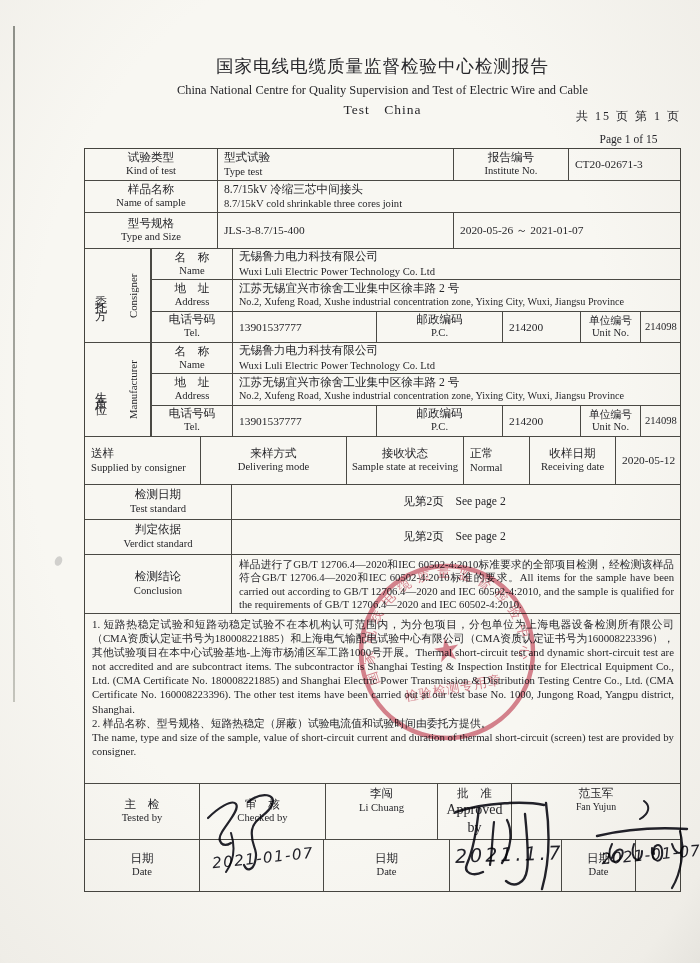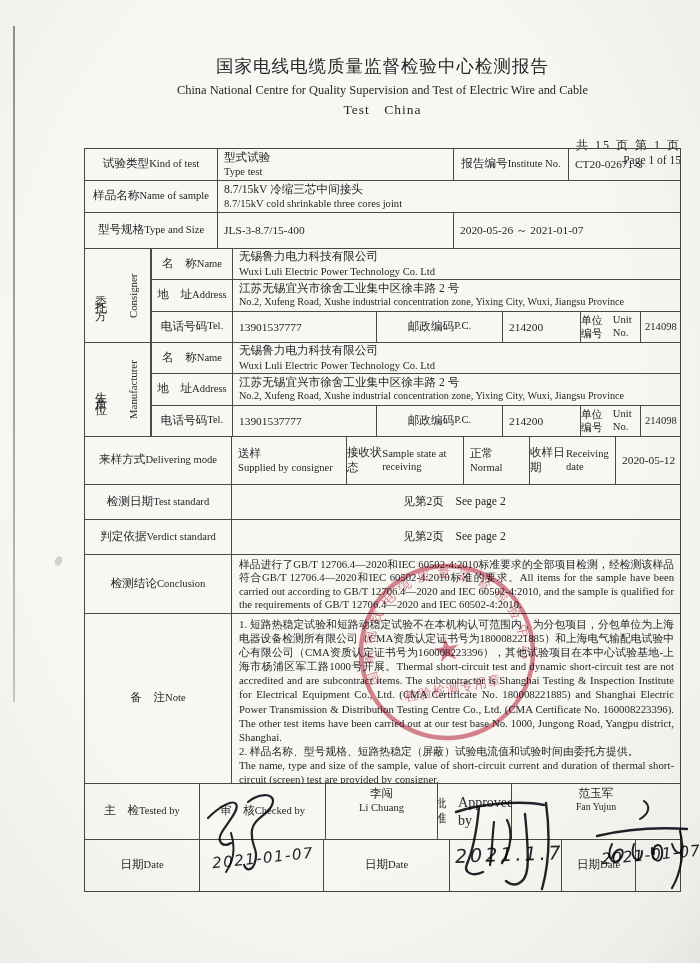--- a/index.html
+++ b/index.html
@@ -8,33 +8,33 @@
     background:radial-gradient(ellipse at 46% 42%, #f8f7f2 55%, #efede7 92%, #e6e4de 100%);
     font-family:"Liberation Serif","DejaVu Serif",serif;color:#26262a;}
   .paper-edge{position:absolute;left:13px;top:26px;width:1.5px;height:676px;
     background:linear-gradient(#8e9089,#a7a8a0 60%,#c4c4bc);}
   .smudge{position:absolute;left:55px;top:556px;width:7px;height:10px;border-radius:50%;
     background:rgba(90,90,95,.25);transform:rotate(24deg);}
   .head{position:absolute;left:84px;top:56px;width:597px;text-align:center;line-height:1.25;}
   .title-cn{font-size:17.5px;font-weight:normal;letter-spacing:1px;}
   .title-en{font-size:12.4px;margin-top:5px;}
   .title-report{font-size:13.5px;margin-top:4px;letter-spacing:1px;}
-  .pageinfo{position:absolute;right:19px;top:138px;text-align:right;line-height:1.25;}
+  .pageinfo{position:absolute;right:19px;top:109px;text-align:center;line-height:1.25;}
   .pageinfo .cnl{font-size:12px;letter-spacing:2px;}
-  .pageinfo .enl{font-size:11.5px;}
+  .pageinfo .enl{font-size:11.5px;margin-top:8px;}
 
   
   .tbl{position:absolute;left:84px;top:148px;width:597px;border:1.6px solid #45443f;
     box-sizing:border-box;background:transparent;}
   .row{display:flex;border-top:1px solid #4a4944;box-sizing:border-box;}
   .row:first-child{border-top:none;}
   .c{border-left:1px solid #4a4944;box-sizing:border-box;overflow:hidden;}
   .row .c:first-child{border-left:none;}
-  .lab{display:flex;align-items:center;justify-content:center;
-    text-align:left;line-height:1.22;}
+  .lab{display:flex;flex-direction:column;align-items:center;justify-content:center;
+    text-align:center;line-height:1.22;}
   .val{display:flex;flex-direction:column;justify-content:center;align-items:flex-start;
     padding:1px 3px 1px 6px;line-height:1.25;}
   .ctr{align-items:center;justify-content:center;padding-left:0;}
   .cn{font-size:11.6px;}
   .en{font-size:10.6px;}
   .vt{font-size:11.4px;}
   .sub{flex:1;display:flex;flex-direction:column;border-left:1px solid #4a4944;box-sizing:border-box;}
   .srow{display:flex;flex:1;border-top:1px solid #4a4944;box-sizing:border-box;}
   .srow:first-child{border-top:none;}
   .srow .c:first-child{border-left:none;}
@@ -214,27 +214,27 @@
             <span class="en">Unit No.</span>
           </div>
           <div class="c val" style="flex:1;padding-left:4px">
             <span class="vt" style="font-size:10.6px">214098</span>
           </div>
         </div>
       </div>
     </div>
 
     <div class="row" style="height:48px">
+      <div class="c val" style="width:115px">
+        <span class="cn">送样</span>
+        <span class="en">Supplied by consigner</span>
+      </div>
       <div class="c lab" style="width:146px">
         <span class="cn">来样方式</span>
         <span class="en">Delivering mode</span>
-      </div>
-      <div class="c val" style="width:115px">
-        <span class="cn">送样</span>
-        <span class="en">Supplied by consigner</span>
       </div>
       <div class="c lab" style="width:117px">
         <span class="cn">接收状态</span>
         <span class="en">Sample state at receiving</span>
       </div>
       <div class="c val" style="width:66px">
         <span class="cn">正常</span>
         <span class="en">Normal</span>
       </div>
       <div class="c lab" style="width:86px">
@@ -268,24 +268,20 @@
 
     <div class="row" style="height:59px">
       <div class="c lab" style="width:146px">
         <span class="cn">检测结论</span>
         <span class="en">Conclusion</span>
       </div>
       <div class="c txt conc">样品进行了GB/T 12706.4—2020和IEC 60502-4:2010标准要求的全部项目检测，经检测该样品符合GB/T 12706.4—2020和IEC 60502-4:2010标准的要求。All items for the sample have been carried out according to GB/T 12706.4—2020 and IEC 60502-4:2010, and the sample is qualified for the requirements of GB/T 12706.4—2020 and IEC 60502-4:2010.</div>
     </div>
 
     <div class="row" style="height:170px">
-      <div class="c lab" style="width:146px">
-        <span class="cn">备　注</span>
-        <span class="en">Note</span>
-      </div>
       <div class="c txt note">
         <p>1. 短路热稳定试验和短路动稳定试验不在本机构认可范围内，为分包项目，分包单位为上海电器设备检测所有限公司（CMA资质认定证书号为180008221885）和上海电气输配电试验中心有限公司（CMA资质认定证书号为160008223396），其他试验项目在本中心试验基地-上海市杨浦区军工路1000号开展。Thermal short-circuit test and dynamic short-circuit test are not accredited and are subcontract items. The subcontractor is Shanghai Testing &amp; Inspection Institute for Electrical Equipment Co., Ltd. (CMA Certificate No. 180008221885) and Shanghai Electric Power Transmission &amp; Distribution Testing Centre Co., Ltd. (CMA Certificate No. 160008223396). The other test items have been carried out at our test base No. 1000, Jungong Road, Yangpu district, Shanghai.</p>
         <p>2. 样品名称、型号规格、短路热稳定（屏蔽）试验电流值和试验时间由委托方提供。</p>
         <p>The name, type and size of the sample, value of short-circuit current and duration of thermal short-circuit (screen) test are provided by consigner.</p>
       </div>
     </div>
 
     <div class="row" style="height:56px">
       <div class="c lab" style="width:114px">
         <span class="cn">主　检</span>

